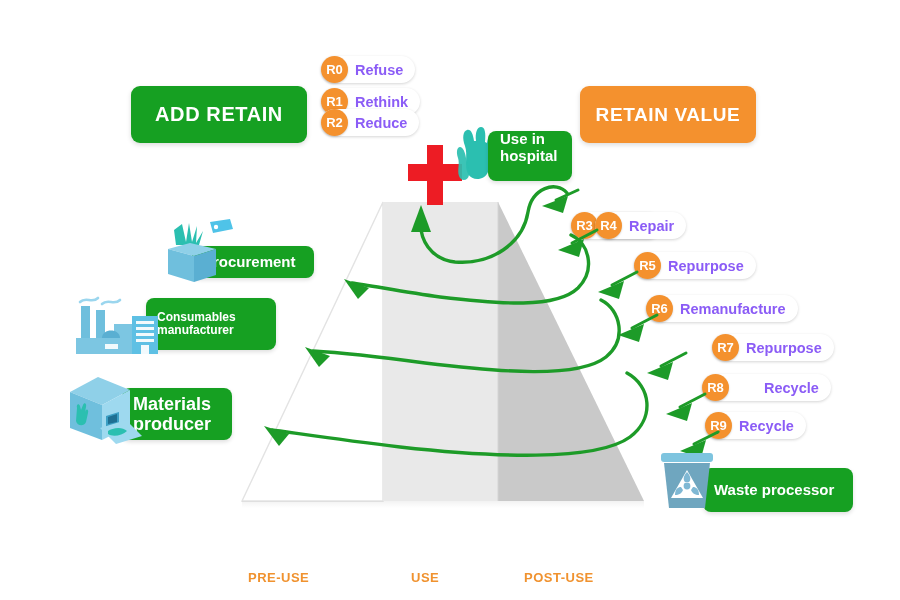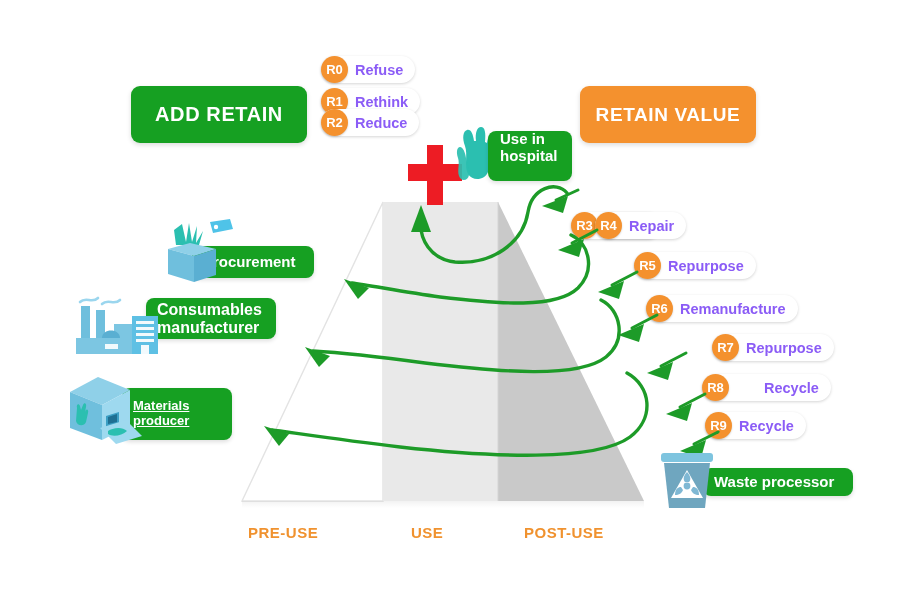--- a/index.html
+++ b/index.html
@@ -70,24 +70,25 @@
   .rpill .rtxt{
     color:#8b5cf6;
     font-size:14.5px;font-weight:bold;
     white-space:nowrap;
   }
 
   
   .phase{
     position:absolute;
     color:#f0922f;
-    font-size:15px;
+    font-size:13px;
     font-weight:bold;
     letter-spacing:.5px;
     white-space:nowrap;
+    margin-top:46px;
   }
 
   
   svg.layer{position:absolute;left:0;top:0;width:900px;height:600px;overflow:visible;}
   svg.layer.back{z-index:1;}
   svg.layer.mid{z-index:2;}
   .icon-svg{position:absolute;}
 </style>
 </head>
 <body>
@@ -213,35 +214,35 @@
 
   <div class="glabel" style="left:488px;top:131px;width:84px;height:50px;padding:0 0 17px 12px;font-size:15px;z-index:5;">
     <div>
       <span>Use in</span>
       <span>hospital</span>
     </div>
   </div>
 
   <div class="glabel" style="left:192px;top:246px;width:122px;height:32px;padding:0 0 0 11px;font-size:15px;z-index:5;">Procurement</div>
 
-  <div class="glabel" style="left:146px;top:298px;width:130px;height:41px;padding:0 0 0 11px;font-size:16px;z-index:5;">
+  <div class="glabel" style="left:146px;top:298px;width:130px;height:52px;padding:0 0 0 11px;font-size:12px;z-index:5;">
     <div>
       <span>Consumables</span>
       <span>manufacturer</span>
     </div>
   </div>
 
-  <div class="glabel" style="left:122px;top:388px;width:110px;height:52px;padding:0 0 0 11px;font-size:13px;z-index:5;text-decoration:underline;">
+  <div class="glabel" style="left:122px;top:388px;width:110px;height:52px;padding:0 0 0 11px;font-size:18px;z-index:5;">
     <div>
       <span>Materials</span>
       <span>producer</span>
     </div>
   </div>
 
-  <div class="glabel" style="left:703px;top:468px;width:150px;height:28px;padding:0 0 0 11px;font-size:15px;z-index:5;">Waste processor</div>
+  <div class="glabel" style="left:703px;top:468px;width:150px;height:44px;padding:0 0 0 11px;font-size:15px;z-index:5;">Waste processor</div>
 
   <svg class="icon-svg" style="left:160px;top:218px;width:78px;height:68px;z-index:6;" viewBox="0 0 78 68">
     <g>
 
       <g fill="#2bbfb0">
         <path d="M22,6 L26,24 L29,5 L32,24 L37,8 L36,25 L43,13 L39,27 L16,27 L14,12 Z"></path>
       </g>
 
       <g>
         <path d="M50,4 L70,1 L73,11 L53,15 Z" fill="#4fc3e8"></path>

